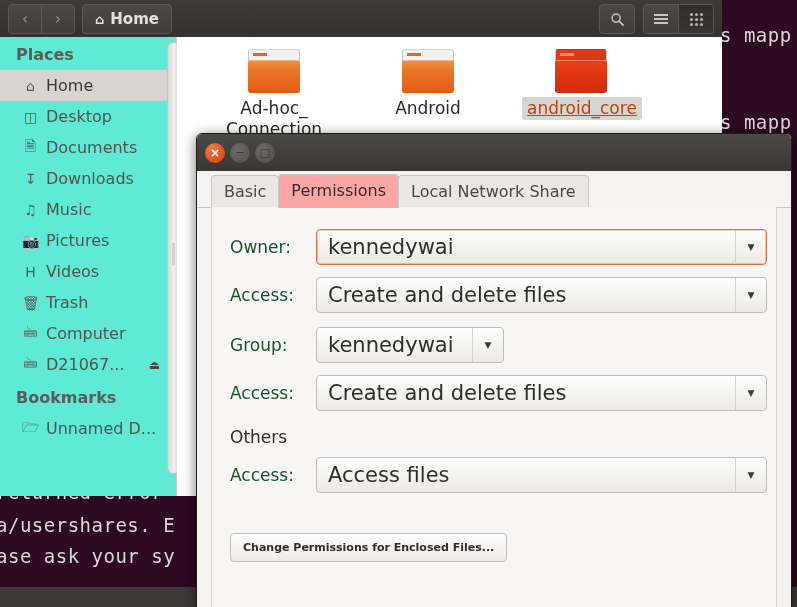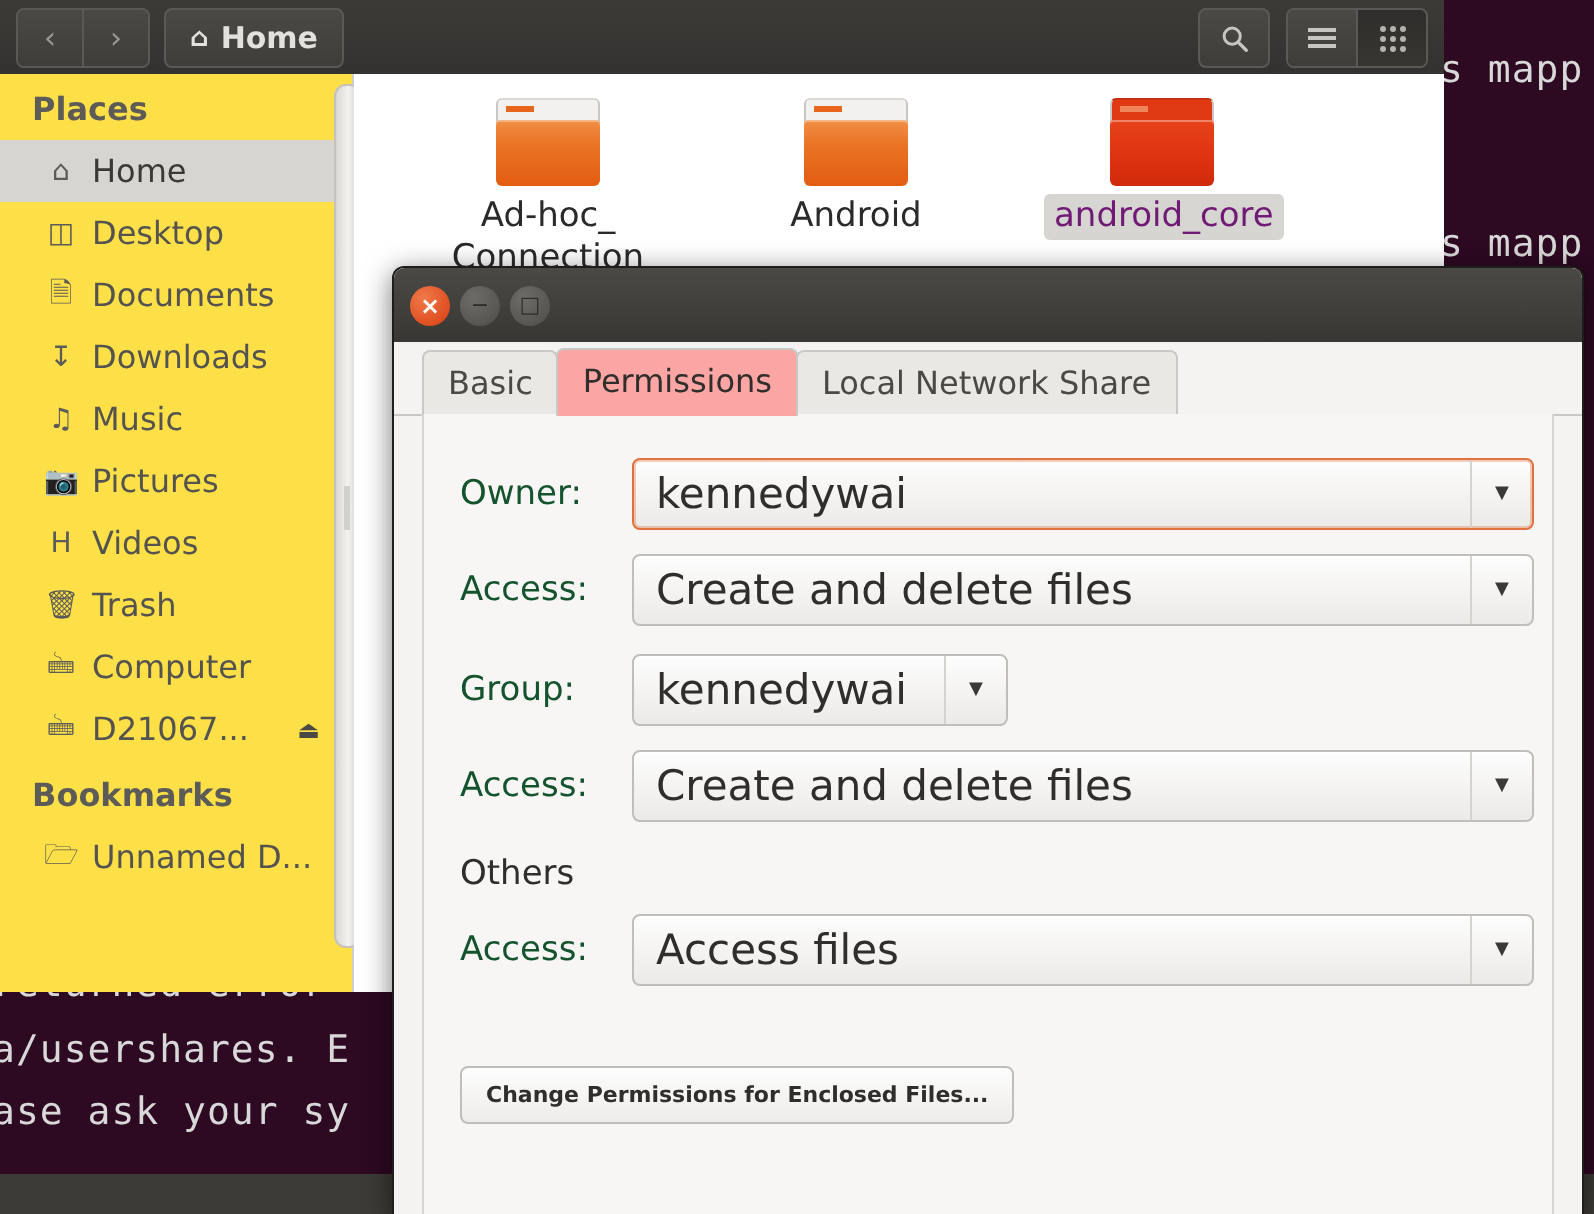--- a/index.html
+++ b/index.html
@@ -118,21 +118,21 @@
   .bars span {
     display:block; width: 14px; height: 2px; background:#c6c5c1; margin: 2px 0;
   }
   .dots { display: grid; grid-template-columns: repeat(3, 3px); gap: 2px; }
   .dots i { width:3px; height:3px; background:#b3b2ae; display:block; border-radius:50%; }
 
   
   .sidebar {
     position: absolute;
     left: 0; top: 37px; width: 176px; bottom: 0;
-    background: #fde047;
+    background: #5eead4;
     border-right: 1px solid #cfcecb;
     overflow: hidden;
     font-size: 16px;
   }
   .side-head {
     padding: 8px 0 6px 16px;
     font-weight: bold;
     color: #5c5b58;
     font-size: 16px;
   }
@@ -212,21 +212,21 @@
     border-radius: 2px 2px 3px 3px;
     box-shadow: inset 0 1px 0 rgba(255,255,255,.35);
   }
   .file-item.sel .folder .tab,
   .file-item.sel .folder .back { background: #e03a14; border-top-color:#c43010; }
   .file-item.sel .folder .tab i { background: #f0865c; }
   .file-item.sel .folder .body {
     background: linear-gradient(to bottom, #e8431a 0%, #dd3210 60%, #cf2a0c 100%);
   }
   .file-label { display:inline-block; padding: 1px 5px; border-radius: 3px; line-height: 1.22; }
-  .file-item.sel .file-label { background: #d6d5d1; color: #701a75; }
+  .file-item.sel .file-label { background: #d6d5d1; color: #c2410c; text-decoration: underline; }
 
   
   .dialog {
     position: absolute;
     left: 196px; top: 133px; width: 594px; height: 474px;
     background: #f4f3f2;
     border: 1px solid #1e1d1b;
     border-radius: 6px 6px 0 0;
     box-shadow: 0 3px 14px rgba(0,0,0,.55);
     overflow: hidden;

